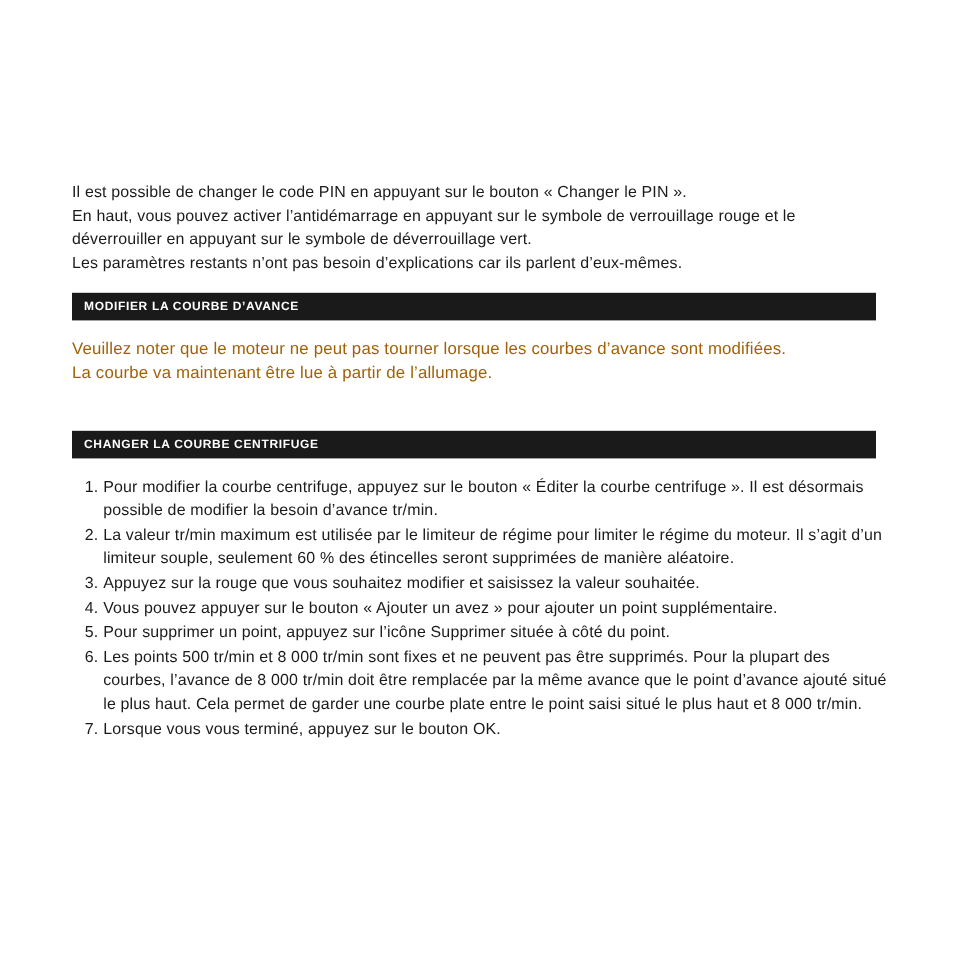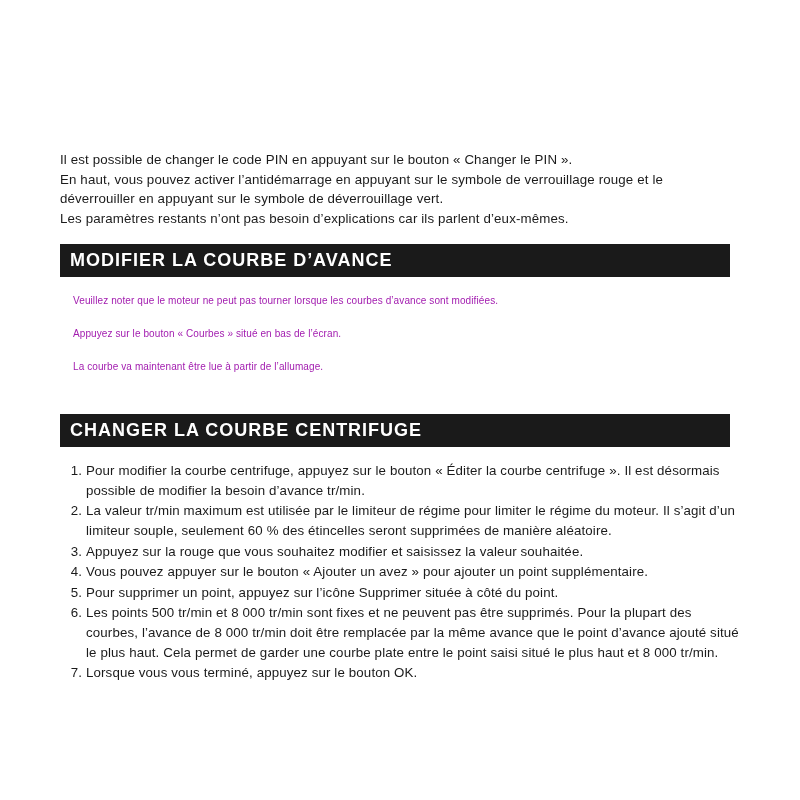--- a/index.html
+++ b/index.html
@@ -24,33 +24,33 @@
   .intro p {
     margin: 0;
     font-size: 13.3px;
     line-height: 19.6px;
     color: #1b1b1b;
     letter-spacing: 0.01em;
   }
   .section-bar {
     background: #1a1a1a;
     color: #ffffff;
-    font-size: 18px;
+    font-size: 10px;
     font-weight: bold;
     letter-spacing: 0.055em;
     padding: 6px 0 6px 10px;
     box-sizing: border-box;
     width: 670px;
     margin: 16px 0 14px 0;
   }
   .block p {
-    margin: 13px;
-    font-size: 10px;
+    margin: 0;
+    font-size: 14px;
     line-height: 19.6px;
-    color: #a21caf;
+    color: #a16207;
     letter-spacing: 0.01em;
   }
   .brand {
     font-weight: bold;
     letter-spacing: -0.01em;
   }
   ol.steps {
     margin: 0;
     padding: 0;
     list-style: none;
@@ -93,21 +93,20 @@
   <div class="intro">
     <p>Il est possible de changer le code PIN en appuyant sur le bouton « Changer le PIN ».</p>
     <p>En haut, vous pouvez activer l’antidémarrage en appuyant sur le symbole de verrouillage rouge et le déverrouiller en appuyant sur le symbole de déverrouillage vert.</p>
     <p>Les paramètres restants n’ont pas besoin d’explications car ils parlent d’eux-mêmes.</p>
   </div>
 
   <div class="section-bar">MODIFIER LA COURBE D’AVANCE</div>
 
   <div class="block">
     <p>Veuillez noter que le moteur ne peut pas tourner lorsque les courbes d’avance sont modifiées.</p>
-    <p>Appuyez sur le bouton « Courbes » situé en bas de l’écran.</p>
     <p>La courbe va maintenant être lue à partir de l’allumage.</p>
   </div>
 
   <div class="section-bar second-bar">CHANGER LA COURBE CENTRIFUGE</div>
 
   <div class="list-wrap">
     <ol class="steps">
       <li>
         <span class="num">1.</span>
         <span class="txt">Pour modifier la courbe centrifuge, appuyez sur le bouton « Éditer la courbe centrifuge ». Il est désormais possible de modifier la besoin d’avance tr/min.</span>

